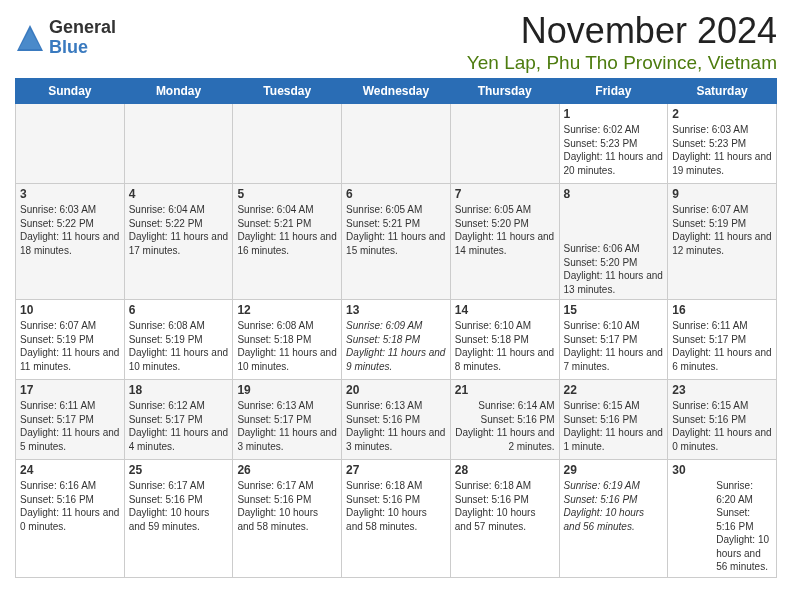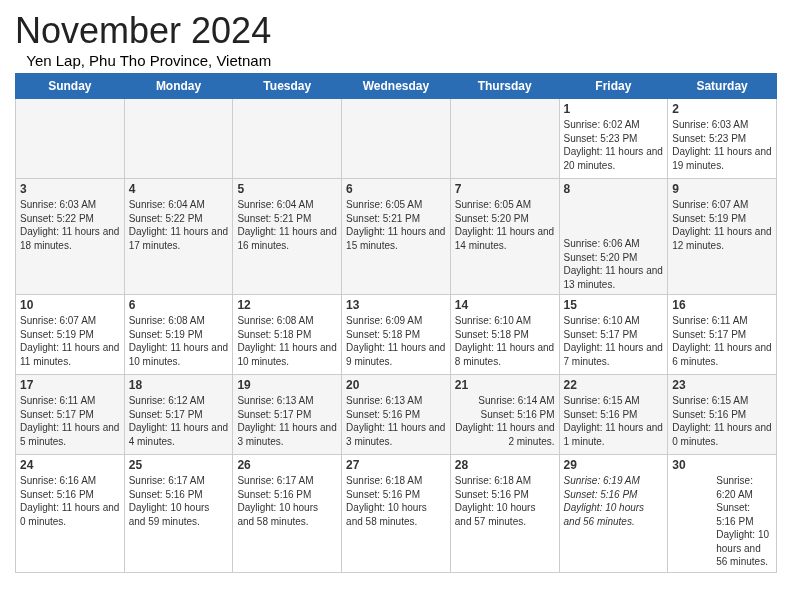--- a/index.html
+++ b/index.html
@@ -33,22 +33,22 @@
     }
     .title-area {
       text-align: right;
     }
     .month-title {
       font-size: 36px;
       font-weight: normal;
       color: #222;
     }
     .location {
-      font-size: 15px;
-      color: #000000;
+      font-size: 19px;
+      color: #4d7c0f;
     }
     table {
       width: 100%;
       border-collapse: collapse;
       table-layout: fixed;
     }
     th {
       background: #2a6db5;
       color: #fff;
       font-size: 12px;
@@ -84,20 +84,30 @@
       background: #fff;
     }
     tr:nth-child(even) td:not(.empty) {
       background: #f5f5f5;
     }
   </style>
 </head>
 <body>
 
 <div class="header">
+  <div class="logo">
+    <svg class="logo-icon" viewBox="0 0 30 30">
+      <polygon points="15,2 28,28 2,28" fill="#3a7abf"></polygon>
+      <polygon points="15,6 26,26 4,26" fill="#5a9ad5" opacity="0.5"></polygon>
+    </svg>
+    <div class="logo-text">
+      <span style="font-size:18px;font-weight:bold;color:#333;">General</span>
+      <span style="font-size:18px;font-weight:bold;color:#3a7abf;">Blue</span>
+    </div>
+  </div>
   <div class="title-area">
     <div class="month-title">November 2024</div>
     <div class="location">Yen Lap, Phu Tho Province, Vietnam</div>
   </div>
 </div>
 
 <table>
   <thead>
     <tr>
     <th>Sunday</th>
@@ -187,21 +197,21 @@
 Daylight: 11 hours and 10 minutes.</div>
         </td>
         <td>
           <span class="day-num">12</span>
           <div class="day-info" style="white-space: pre-line;">Sunrise: 6:08 AM
 Sunset: 5:18 PM
 Daylight: 11 hours and 10 minutes.</div>
         </td>
         <td>
           <span class="day-num">13</span>
-          <div class="day-info" style="white-space: pre-line;">Sunrise: 6:09 AM
+          <div class="day-info" style="white-space: pre-line; font-style: italic;">Sunrise: 6:09 AM
 Sunset: 5:18 PM
 Daylight: 11 hours and 9 minutes.</div>
         </td>
         <td>
           <span class="day-num">14</span>
           <div class="day-info" style="white-space: pre-line;">Sunrise: 6:10 AM
 Sunset: 5:18 PM
 Daylight: 11 hours and 8 minutes.</div>
         </td>
         <td>

